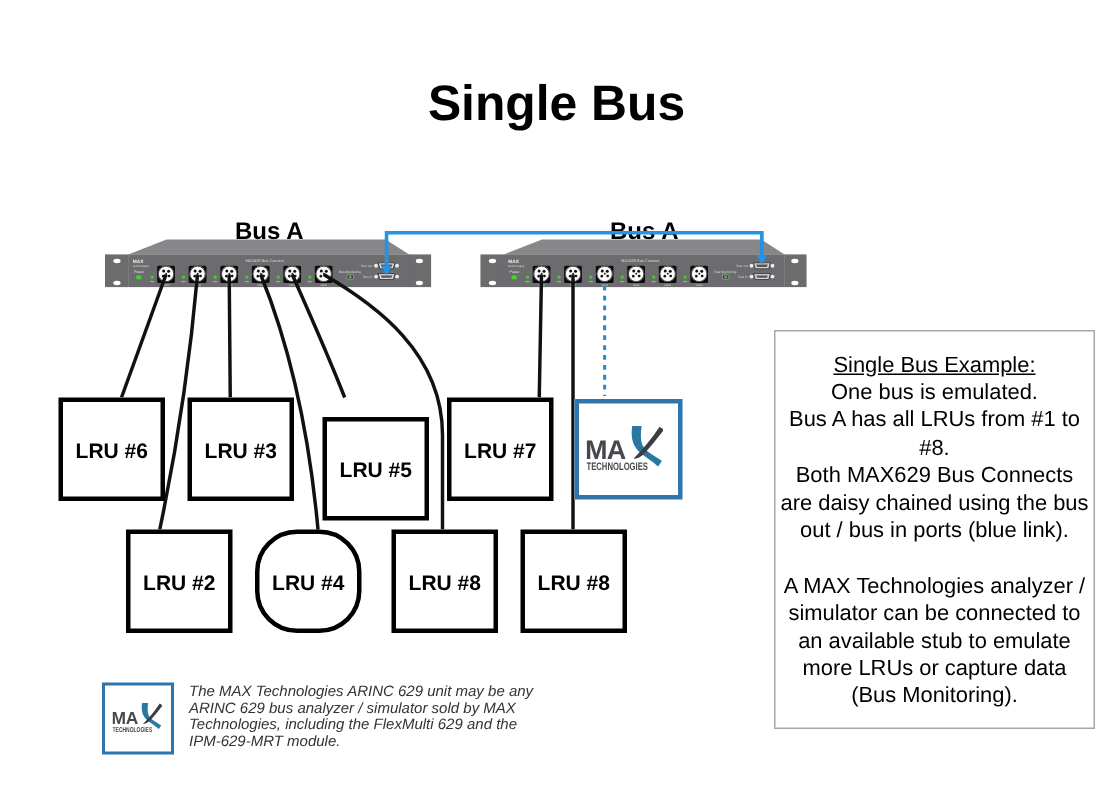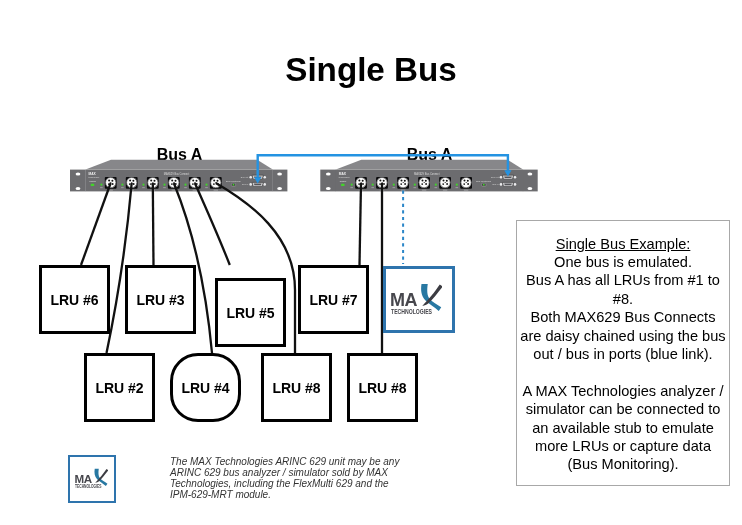--- a/index.html
+++ b/index.html
@@ -7,21 +7,21 @@
        font-family:"Liberation Sans", sans-serif;}
   .abs{position:absolute;}
   .title{left:0;top:51px;width:742px;text-align:center;font-size:33.2px;font-weight:bold;color:#000;letter-spacing:0px;}
   .busa{font-size:16px;font-weight:bold;color:#000;width:100px;text-align:center;top:133.5px;margin-top:12px;}
   .lru{box-sizing:border-box;width:71px;height:69px;border:3px solid #000;background:#fff;
        display:flex;align-items:center;justify-content:center;
        font-size:14px;font-weight:bold;color:#000;}
   .maxbox{box-sizing:border-box;border:3px solid #2e74ad;background:#fff;}
   .note{box-sizing:border-box;left:470px;top:220px;width:214px;height:266px;border:1px solid #a8a8a8;
         text-align:center;font-size:14.6px;line-height:18.4px;color:#000;padding-top:13.5px;margin-left:46px;}
-  .legend{left:126px;top:455.5px;width:260px;font-size:10px;line-height:11.3px;font-style:italic;color:#333;margin-left:44px;}
+  .legend{left:126px;top:455.5px;width:260px;font-size:10px;line-height:11.3px;font-style:italic;color:#333;}
 </style>
 </head>
 <body>
 <div class="abs title">Single Bus</div>
 <div class="abs busa" style="left:129.5px;">Bus A</div>
 <div class="abs busa" style="left:379.5px;">Bus A</div>
 
 <svg class="abs" style="left:0;top:0;" width="742" height="525" viewBox="0 0 742 525">
   <defs>
     <g id="dev">

